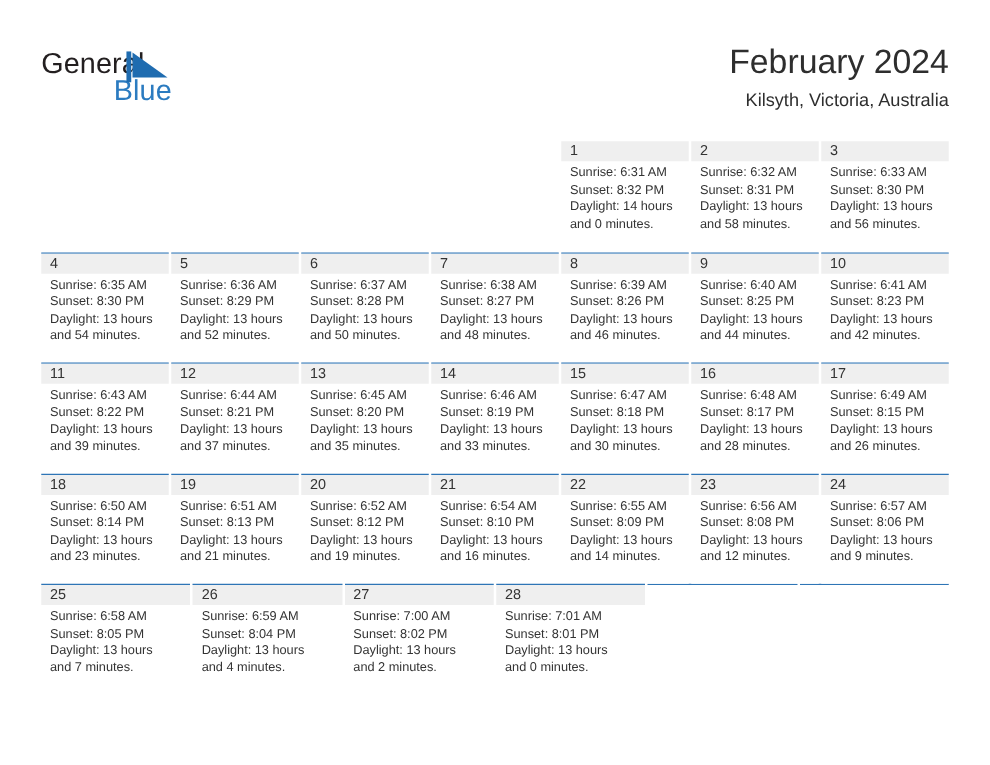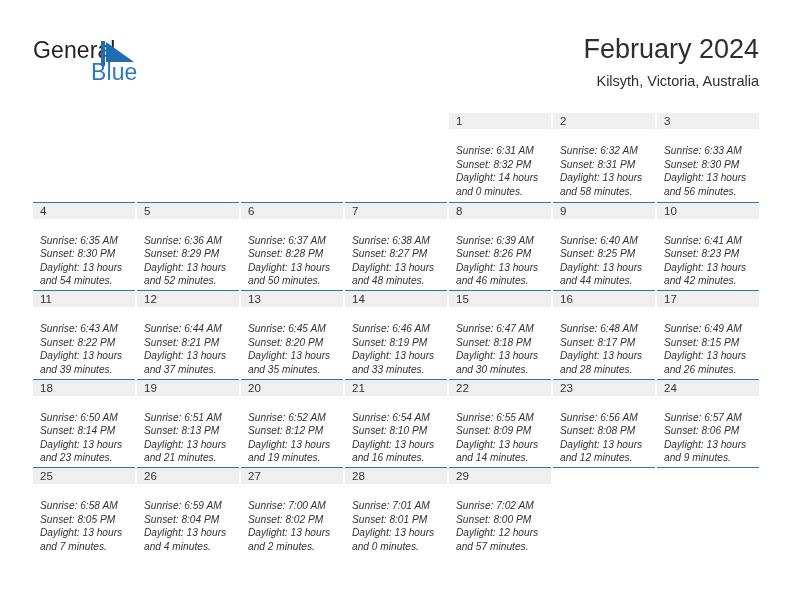--- a/index.html
+++ b/index.html
@@ -137,25 +137,24 @@
   .daynum-bar {
     background: #efefef;
     height: 16px;
     line-height: 16px;
     font-size: 11.5px;
     color: #333333;
     padding-left: 7px;
     box-sizing: border-box;
   }
   .cell-body {
-    padding: 15px 6px 0 7px;
+    padding: 3px 6px 0 7px;
     font-size: 10.2px;
     line-height: 13.5px;
     color: #333333;
-    font-style: italic;
   }
   .cell-body div {
     white-space: nowrap;
   }
 </style>
 </head>
 <body>
 
 <div class="page">
 
@@ -446,28 +445,19 @@
           </div>
           <div class="cell">
             <div class="daynum-bar">28</div>
             <div class="cell-body">
               <div>Sunrise: 7:01 AM</div>
               <div>Sunset: 8:01 PM</div>
               <div>Daylight: 13 hours</div>
               <div>and 0 minutes.</div>
             </div>
           </div>
-          <div class="cell">
-            <div class="daynum-bar">29</div>
-            <div class="cell-body">
-              <div>Sunrise: 7:02 AM</div>
-              <div>Sunset: 8:00 PM</div>
-              <div>Daylight: 12 hours</div>
-              <div>and 57 minutes.</div>
-            </div>
-          </div>
           <div class="cell-empty"></div>
           <div class="cell-empty"></div>
         </div>
       </div>
   </div>
 
 </div>
 
 </body></html>

